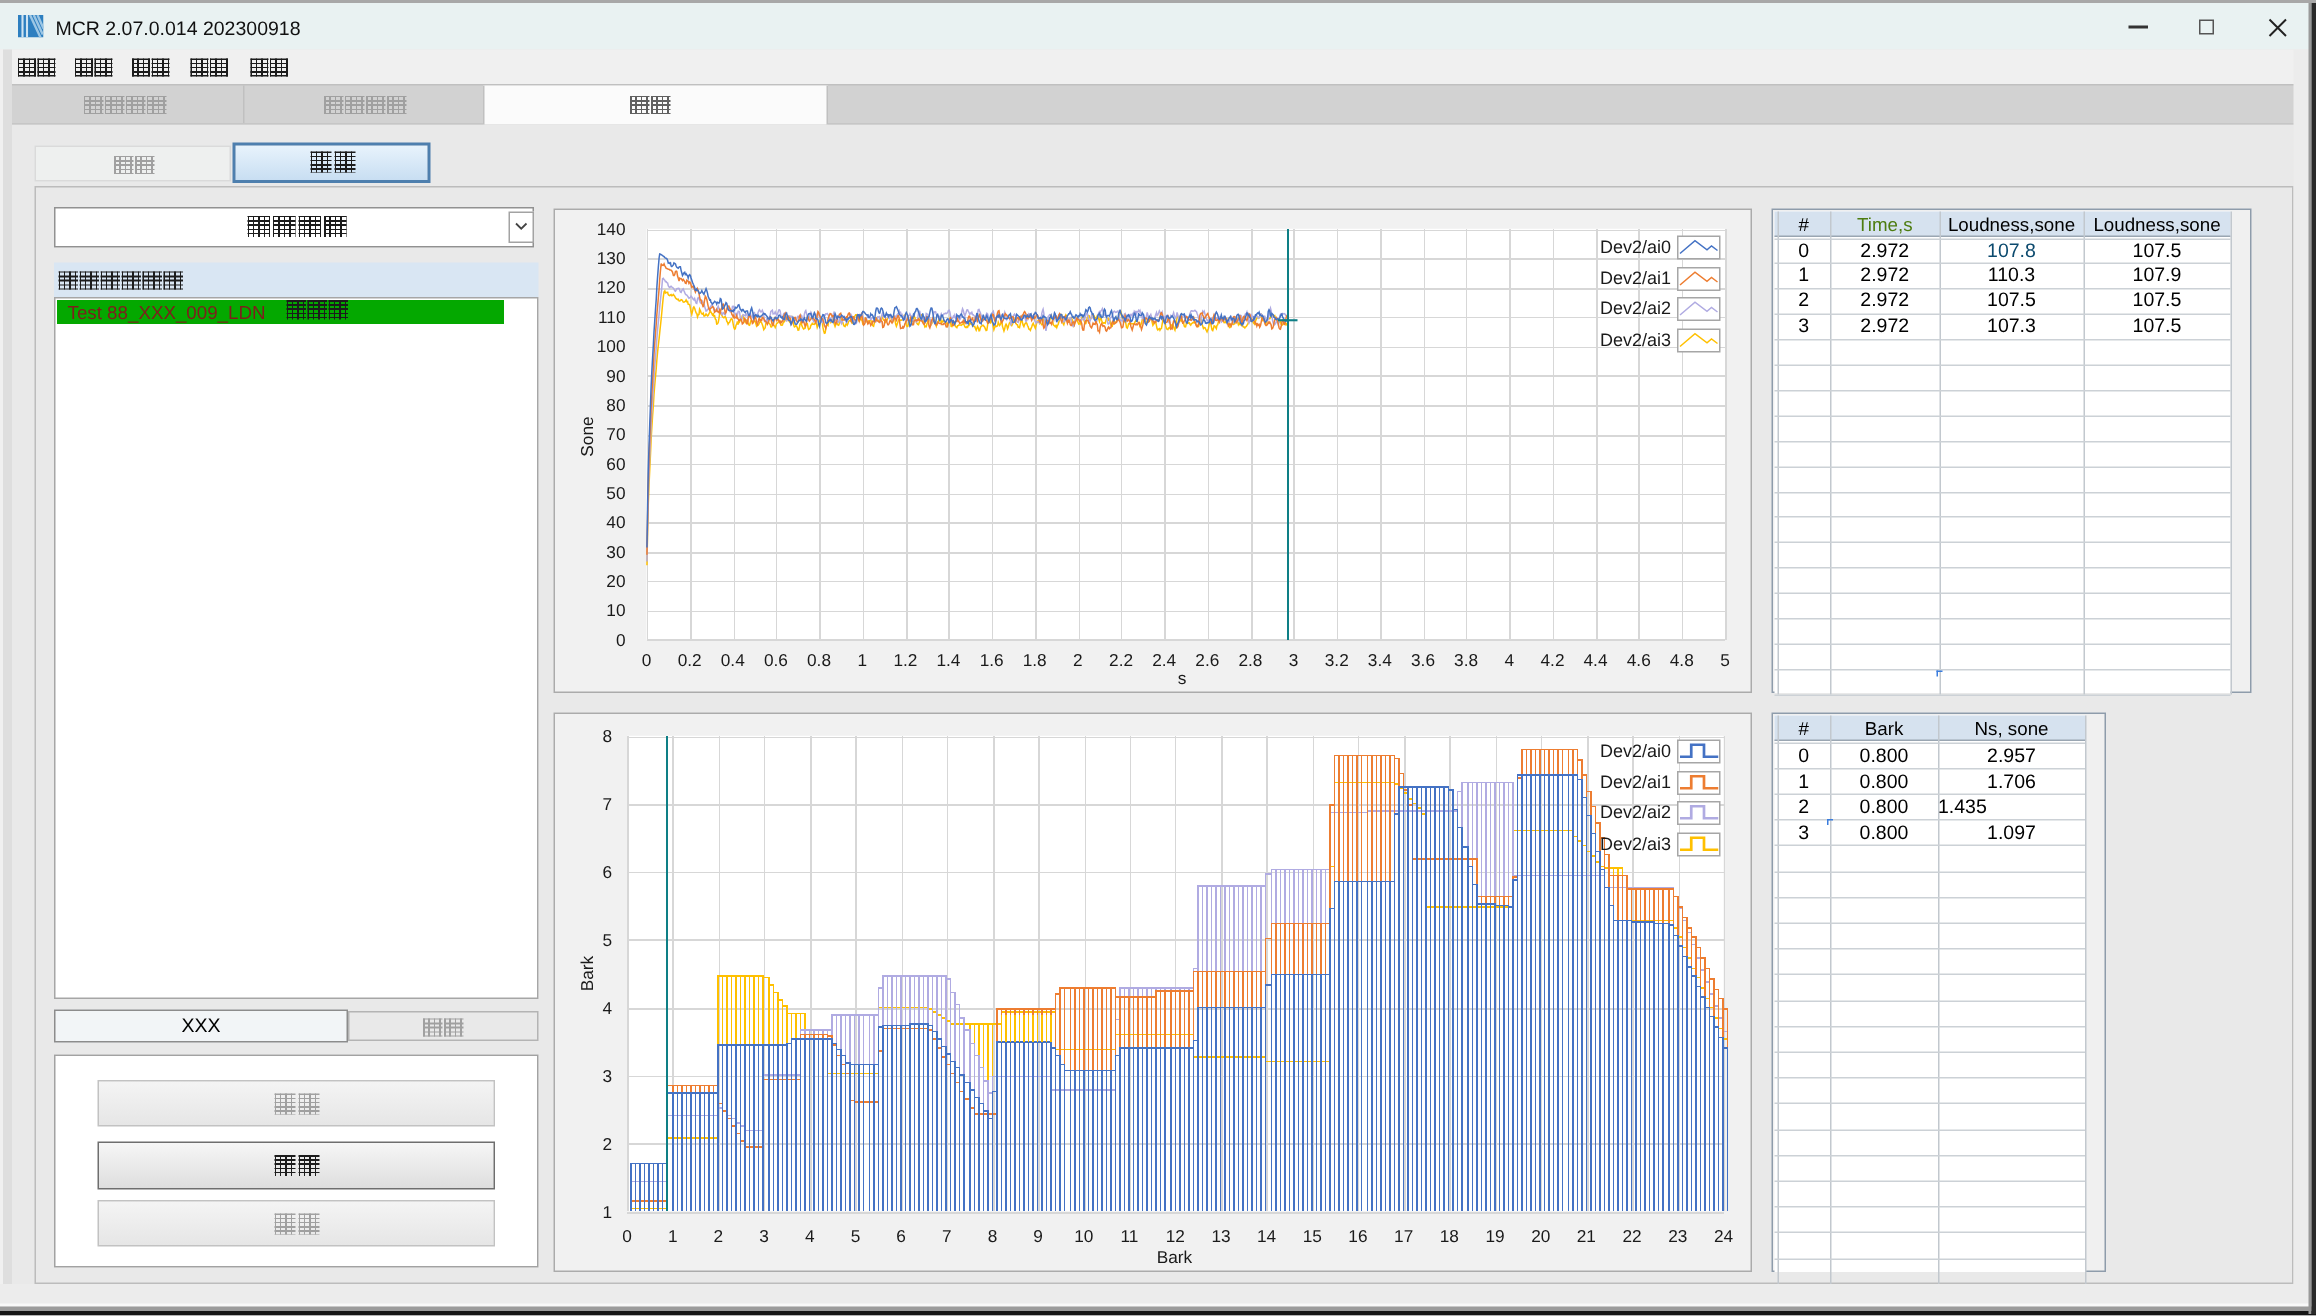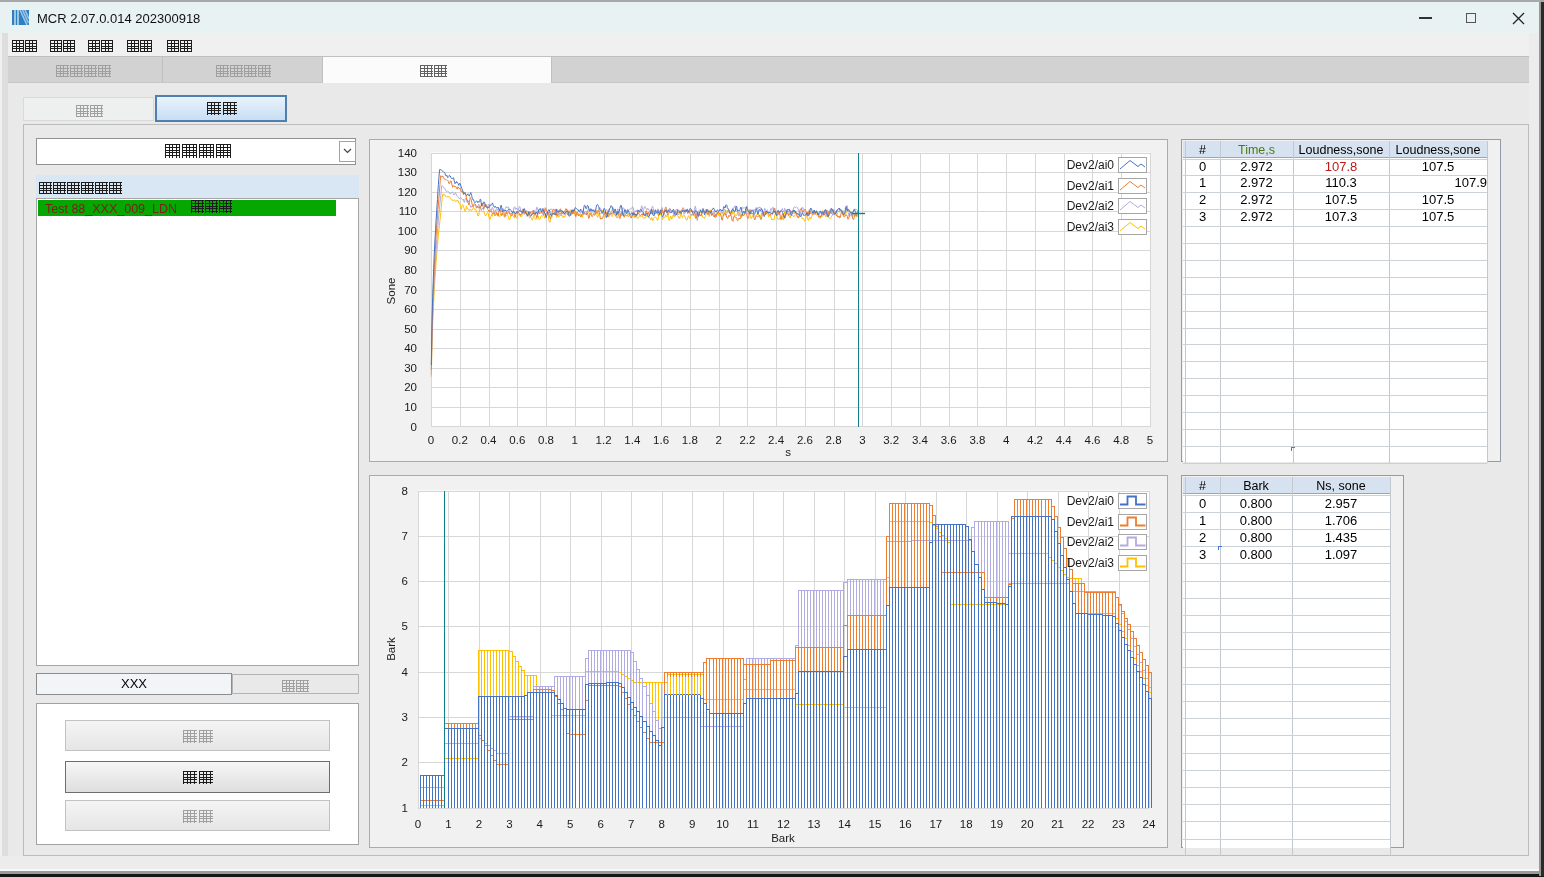--- a/index.html
+++ b/index.html
@@ -224,26 +224,26 @@
     <div style="position:absolute;left:1px;top:272.0px;width:304px;height:1px;background:#ccd1d6"></div>
     <div style="position:absolute;left:1px;top:288.9px;width:304px;height:1px;background:#ccd1d6"></div>
     <div style="position:absolute;left:1px;top:305.8px;width:304px;height:1px;background:#ccd1d6"></div>
     <div style="position:absolute;left:1px;top:322.7px;width:304px;height:1px;background:#ccd1d6"></div>
     <div style="position:absolute;left:3px;top:2px;width:35px;height:16.5px;line-height:16.5px;text-align:center;font-size:12.5px;color:#000">#</div>
     <div style="position:absolute;left:38px;top:2px;width:73px;height:16.5px;line-height:16.5px;text-align:center;font-size:12.5px;color:#4d7c0f">Time,s</div>
     <div style="position:absolute;left:111px;top:2px;width:96px;height:16.5px;line-height:16.5px;text-align:center;font-size:12.5px;color:#000">Loudness,sone</div>
     <div style="position:absolute;left:207px;top:2px;width:98px;height:16.5px;line-height:16.5px;text-align:center;font-size:12.5px;color:#000">Loudness,sone</div>
     <div style="position:absolute;left:3px;top:18.5px;width:35px;height:16.9px;line-height:16.9px;text-align:center;font-size:13px;color:#000">0</div>
     <div style="position:absolute;left:38px;top:18.5px;width:73px;height:16.9px;line-height:16.9px;text-align:center;font-size:13px;color:#000">2.972</div>
-    <div style="position:absolute;left:111px;top:18.5px;width:96px;height:16.9px;line-height:16.9px;text-align:center;font-size:13px;color:#b91c1c">107.8</div>
+    <div style="position:absolute;left:111px;top:18.5px;width:96px;height:16.9px;line-height:16.9px;text-align:center;font-size:13px;color:#0c4a6e">107.8</div>
     <div style="position:absolute;left:207px;top:18.5px;width:98px;height:16.9px;line-height:16.9px;text-align:center;font-size:13px;color:#000">107.5</div>
     <div style="position:absolute;left:3px;top:35.4px;width:35px;height:16.9px;line-height:16.9px;text-align:center;font-size:13px;color:#000">1</div>
     <div style="position:absolute;left:38px;top:35.4px;width:73px;height:16.9px;line-height:16.9px;text-align:center;font-size:13px;color:#000">2.972</div>
     <div style="position:absolute;left:111px;top:35.4px;width:96px;height:16.9px;line-height:16.9px;text-align:center;font-size:13px;color:#000">110.3</div>
-    <div style="position:absolute;left:207px;top:35.4px;width:98px;height:16.9px;line-height:16.9px;text-align:right;font-size:13px;color:#000">107.9</div>
+    <div style="position:absolute;left:207px;top:35.4px;width:98px;height:16.9px;line-height:16.9px;text-align:center;font-size:13px;color:#000">107.9</div>
     <div style="position:absolute;left:3px;top:52.3px;width:35px;height:16.9px;line-height:16.9px;text-align:center;font-size:13px;color:#000">2</div>
     <div style="position:absolute;left:38px;top:52.3px;width:73px;height:16.9px;line-height:16.9px;text-align:center;font-size:13px;color:#000">2.972</div>
     <div style="position:absolute;left:111px;top:52.3px;width:96px;height:16.9px;line-height:16.9px;text-align:center;font-size:13px;color:#000">107.5</div>
     <div style="position:absolute;left:207px;top:52.3px;width:98px;height:16.9px;line-height:16.9px;text-align:center;font-size:13px;color:#000">107.5</div>
     <div style="position:absolute;left:3px;top:69.2px;width:35px;height:16.9px;line-height:16.9px;text-align:center;font-size:13px;color:#000">3</div>
     <div style="position:absolute;left:38px;top:69.2px;width:73px;height:16.9px;line-height:16.9px;text-align:center;font-size:13px;color:#000">2.972</div>
     <div style="position:absolute;left:111px;top:69.2px;width:96px;height:16.9px;line-height:16.9px;text-align:center;font-size:13px;color:#000">107.3</div>
     <div style="position:absolute;left:207px;top:69.2px;width:98px;height:16.9px;line-height:16.9px;text-align:center;font-size:13px;color:#000">107.5</div>
   </div>
 <div style="position:absolute;left:1181px;top:475px;width:223px;height:373px;background:#f0f0f0;border:1px solid #8e9cab;box-sizing:border-box">
@@ -279,21 +279,21 @@
     <div style="position:absolute;left:38px;top:2px;width:72px;height:16.5px;line-height:16.5px;text-align:center;font-size:12.5px;color:#000">Bark</div>
     <div style="position:absolute;left:110px;top:2px;width:98px;height:16.5px;line-height:16.5px;text-align:center;font-size:12.5px;color:#000">Ns,&nbsp;sone</div>
     <div style="position:absolute;left:3px;top:18.5px;width:35px;height:17.2px;line-height:17.2px;text-align:center;font-size:13px;color:#000">0</div>
     <div style="position:absolute;left:38px;top:18.5px;width:72px;height:17.2px;line-height:17.2px;text-align:center;font-size:13px;color:#000">0.800</div>
     <div style="position:absolute;left:110px;top:18.5px;width:98px;height:17.2px;line-height:17.2px;text-align:center;font-size:13px;color:#000">2.957</div>
     <div style="position:absolute;left:3px;top:35.7px;width:35px;height:17.2px;line-height:17.2px;text-align:center;font-size:13px;color:#000">1</div>
     <div style="position:absolute;left:38px;top:35.7px;width:72px;height:17.2px;line-height:17.2px;text-align:center;font-size:13px;color:#000">0.800</div>
     <div style="position:absolute;left:110px;top:35.7px;width:98px;height:17.2px;line-height:17.2px;text-align:center;font-size:13px;color:#000">1.706</div>
     <div style="position:absolute;left:3px;top:52.9px;width:35px;height:17.2px;line-height:17.2px;text-align:center;font-size:13px;color:#000">2</div>
     <div style="position:absolute;left:38px;top:52.9px;width:72px;height:17.2px;line-height:17.2px;text-align:center;font-size:13px;color:#000">0.800</div>
-    <div style="position:absolute;left:110px;top:52.9px;width:98px;height:17.2px;line-height:17.2px;text-align:center;font-size:13px;color:#000">1.435</div>
+    <div style="position:absolute;left:110px;top:52.9px;width:98px;height:17.2px;line-height:17.2px;text-align:left;font-size:13px;color:#000">1.435</div>
     <div style="position:absolute;left:3px;top:70.1px;width:35px;height:17.2px;line-height:17.2px;text-align:center;font-size:13px;color:#000">3</div>
     <div style="position:absolute;left:38px;top:70.1px;width:72px;height:17.2px;line-height:17.2px;text-align:center;font-size:13px;color:#000">0.800</div>
     <div style="position:absolute;left:110px;top:70.1px;width:98px;height:17.2px;line-height:17.2px;text-align:center;font-size:13px;color:#000">1.097</div>
   </div>
 
 <div class="abs" style="left:1291px;top:447px;width:4px;height:4px;border-left:1.5px solid #3b7ddd;border-top:1.5px solid #3b7ddd"></div>
 <div class="abs" style="left:1218px;top:546px;width:4px;height:4px;border-left:1.5px solid #3b7ddd;border-top:1.5px solid #3b7ddd"></div>
 
 <div class="abs" style="left:0;top:856px;width:1544px;height:21px;background:#ececec"></div>
 <div class="abs" style="left:0;top:869px;width:1544px;height:2px;background:#f8f8f8"></div>

